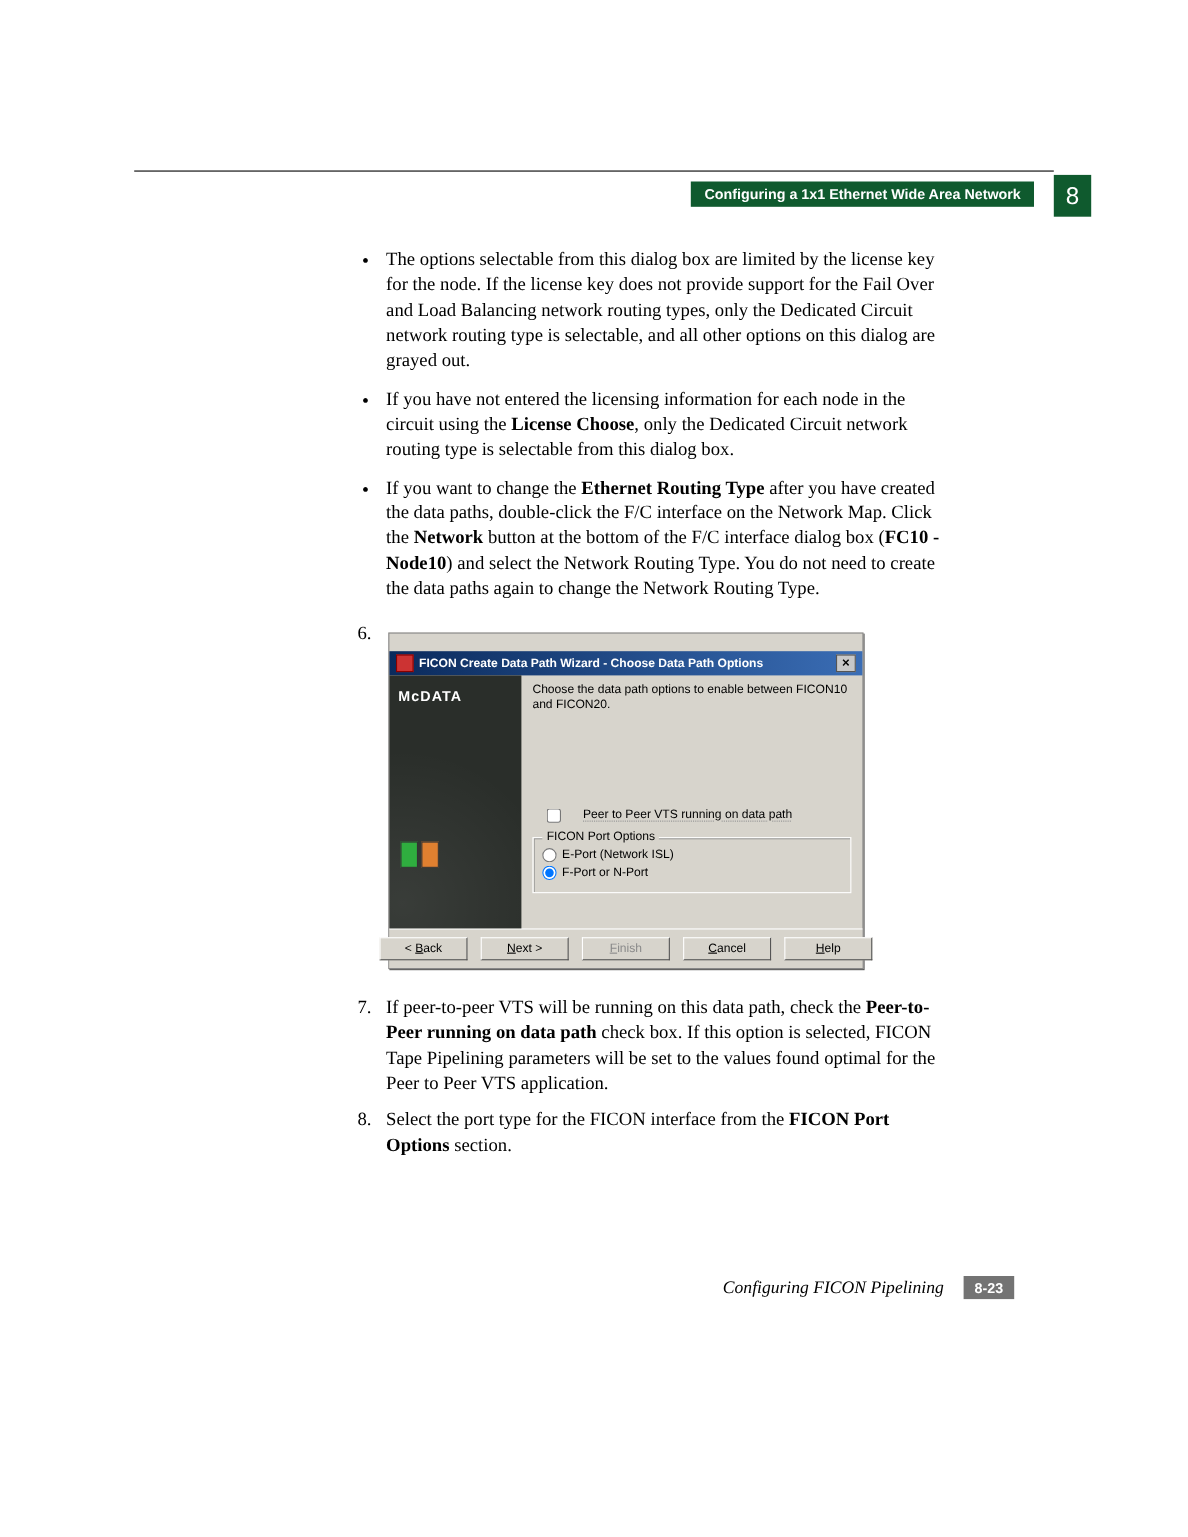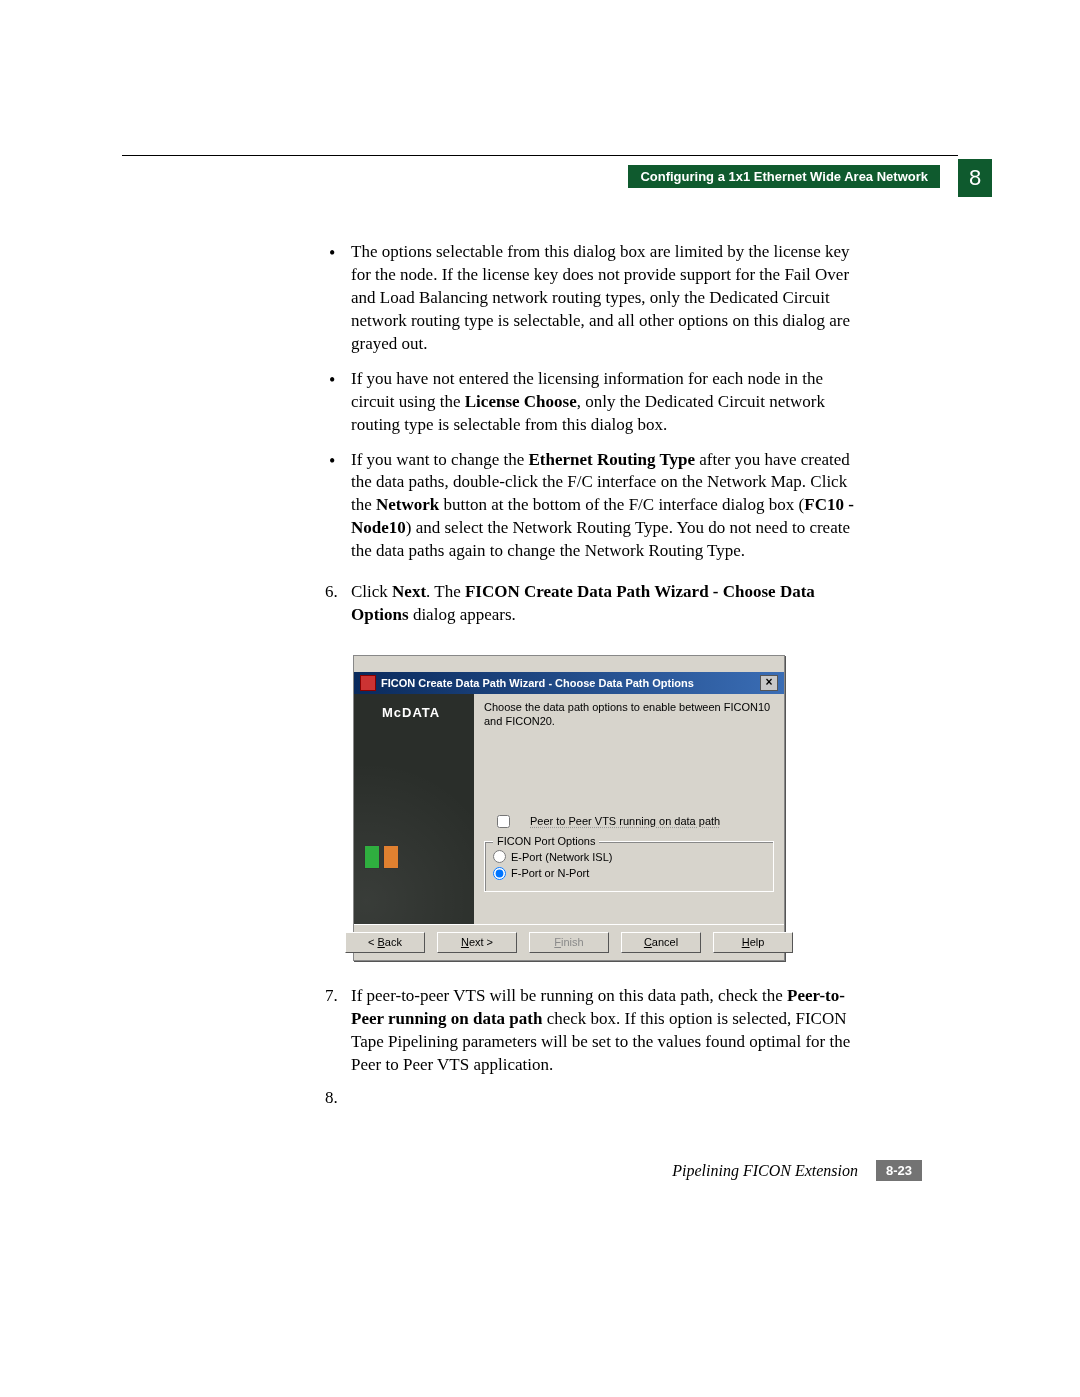--- a/index.html
+++ b/index.html
@@ -59,21 +59,21 @@
   .content {
     position: absolute;
     top: 225px;
     left: 325px;
     width: 530px;
     line-height: 1.35;
   }
   ul.bullets {
     list-style: none;
     padding-left: 0;
-    margin: 16px 0 18px 0;
+    margin: 0 0 18px 0;
   }
   ul.bullets li {
     position: relative;
     padding-left: 26px;
     margin-bottom: 12px;
   }
   ul.bullets li:before {
     content: "•";
     position: absolute;
     left: 4px;
@@ -134,21 +134,20 @@
     padding:10px 8px;
     box-sizing:border-box;
     min-height:230px;
     background-image: radial-gradient(circle at 10% 90%, rgba(255,255,255,0.07) 0, transparent 60%);
   }
   .dlg-side .brand {
     font-family: Arial, sans-serif;
     font-weight:bold;
     font-size:13px;
     letter-spacing:1px;
-    margin-left:20px;
   }
   .dlg-side .devices {
     position:absolute; bottom:55px; left:10px;
     display:flex; gap:3px;
   }
   .dev { width:14px; height:22px; border:1px solid #333; }
   .dev.g { background:#2fae3f; }
   .dev.o { background:#e08030; }
   .dlg-main {
     flex:1;
@@ -227,21 +226,20 @@
 
     <ul class="bullets">
       <li><span>The options selectable from this dialog box are limited by the license key for the node. If the license key does not provide support for the Fail Over and Load Balancing network routing types, only the Dedicated Circuit network routing type is selectable, and all other options on this dialog are grayed out.</span></li>
       <li><span>If you have not entered the licensing information for each node in the circuit using the <b>License Choose</b>, only the Dedicated Circuit network routing type is selectable from this dialog box.</span></li>
       <li><span>If you want to change the <b>Ethernet Routing Type</b> after you have created the data paths, double-click the F/C interface on the Network Map. Click the <b>Network</b> button at the bottom of the F/C interface dialog box (<b>FC10 - Node10</b>) and select the Network Routing Type. You do not need to create the data paths again to change the Network Routing Type.</span></li>
     </ul>
 
     <ol class="numlist">
       <li>
         <span class="num">6.</span>
-        <span>Click <b>Next</b>. The <b>FICON Create Data Path Wizard - Choose Data Options</b> dialog appears.</span>
       </li>
     </ol>
 
     <div class="dialog-wrap">
       <div class="dlg-title">
         <span style="display:flex;align-items:center;">
           <span class="ico"></span>
           <span>FICON Create Data Path Wizard - Choose Data Path Options</span>
         </span>
         <span class="close">×</span>
@@ -282,21 +280,22 @@
       </div>
     </div>
 
     <ol class="numlist">
       <li>
         <span class="num">7.</span>
         <span>If peer-to-peer VTS will be running on this data path, check the <b>Peer-to-Peer running on data path</b> check box. If this option is selected, FICON Tape Pipelining parameters will be set to the values found optimal for the Peer to Peer VTS application.</span>
       </li>
       <li>
         <span class="num">8.</span>
+        <span>Select the port type for the FICON interface from the <b>FICON Port Options</b> section.</span>
       </li>
     </ol>
   </div>
 
   <div class="footer">
-    <span>Pipelining FICON Extension</span>
+    <span>Configuring FICON Pipelining</span>
     <span class="pg">8-23</span>
   </div>
 </div>
 
 </body></html>

